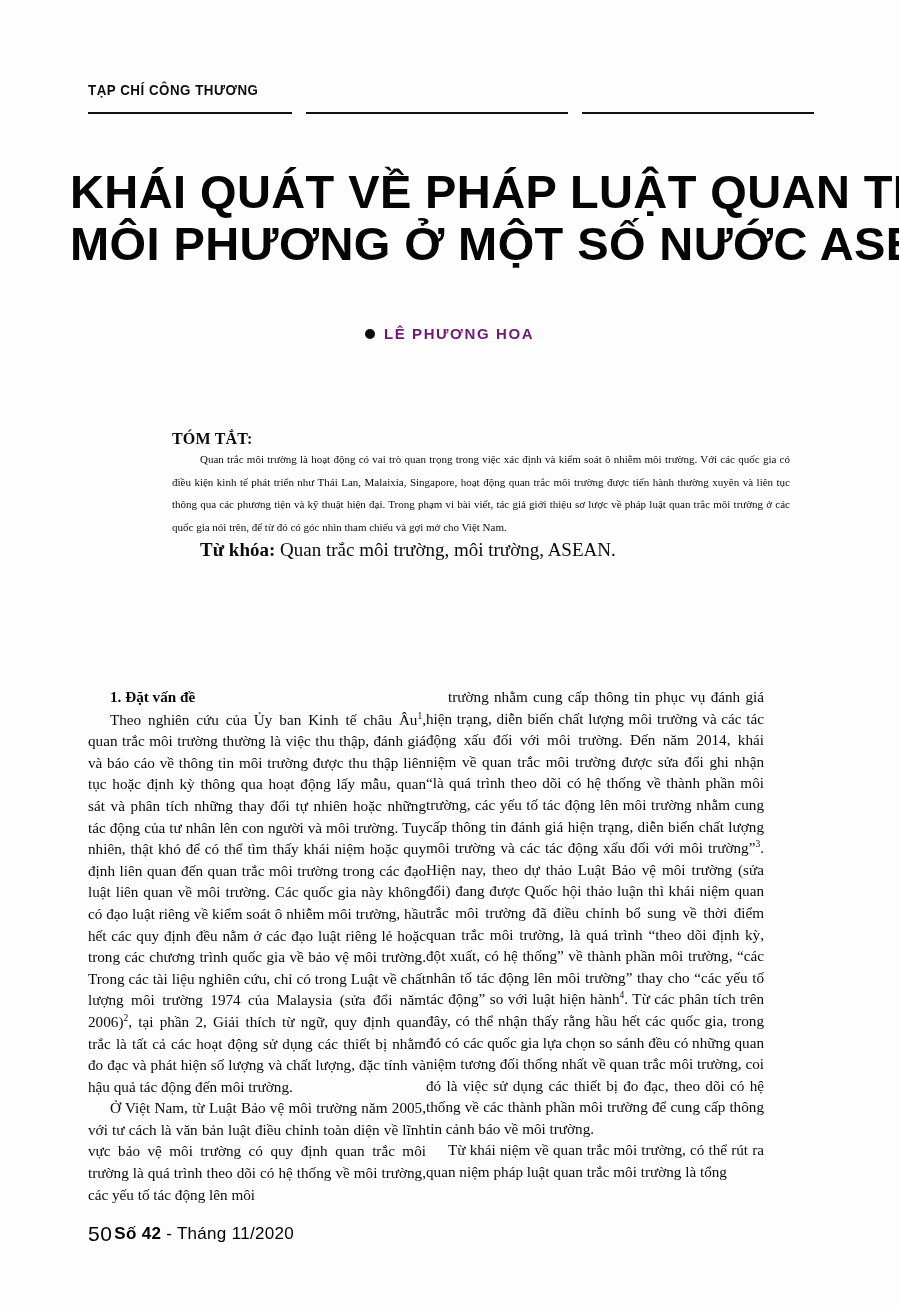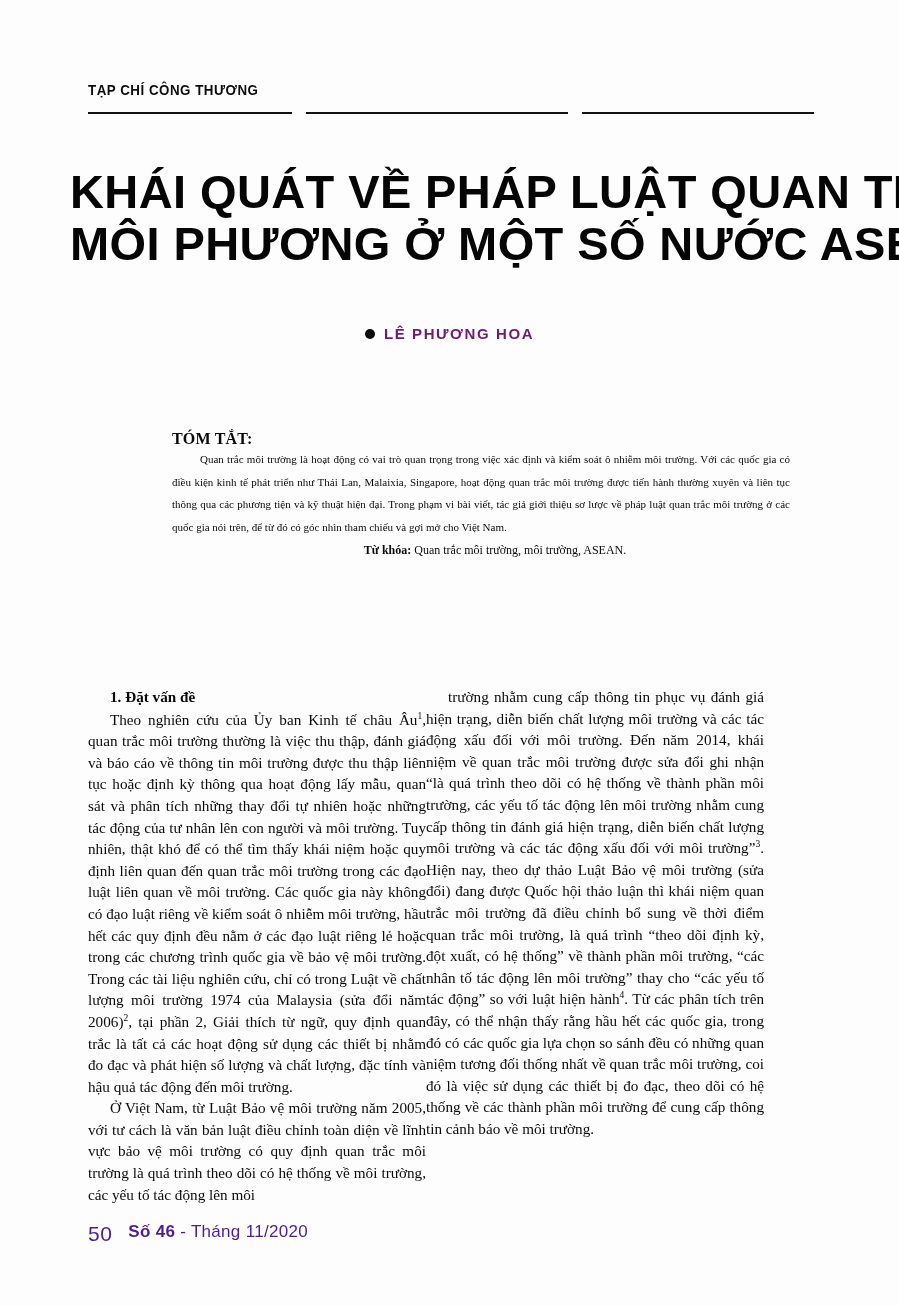--- a/index.html
+++ b/index.html
@@ -112,25 +112,25 @@
     letter-spacing: 0.2px;
   }
   .abstract-body {
     font-size: 11px;
     line-height: 22.6px;
     text-align: justify;
     text-indent: 28px;
     margin: 0;
   }
   .abstract-keywords {
-    font-size: 12px;
+    font-size: 19px;
     line-height: 22.6px;
-    text-align: center;
+    text-align: left;
     text-indent: 28px;
-    margin: 16px;
+    margin: 0;
     margin-top: 1px;
   }
   .kw-label { font-weight: bold; }
 
   
   .columns {
     position: absolute;
     left: 88px;
     top: 686px;
     width: 726px;
@@ -154,24 +154,24 @@
   }
   .para + .para { margin-top: 0; }
   sup { font-size: 9.5px; vertical-align: super; line-height: 0; }
 
   
   .footer {
     position: absolute;
     left: 88px;
     top: 1222px;
     display: flex;
-    align-items: flex-start;
-    gap: 16px;
-    font-family: "Liberation Sans", "DejaVu Sans", sans-serif;
-    color: #4c1d95;
+    align-items: center;
+    gap: 2px;
+    font-family: "Liberation Sans", "DejaVu Sans", sans-serif;
+    color: #000000;
   }
   .folio { font-size: 21px; font-weight: normal; letter-spacing: 0.5px; }
   .issue { font-size: 17px; font-weight: bold; letter-spacing: 0.3px; }
   .issue-rest { font-size: 17px; font-weight: normal; letter-spacing: 0.3px; }
 </style>
 </head>
 <body>
 
 <div class="page">
 
@@ -203,22 +203,23 @@
   <div class="columns">
 
     <div class="col">
       <div class="sec-heading">1. Đặt vấn đề</div>
       <p class="para"><span>Theo nghiên cứu của Ủy ban Kinh tế châu Âu</span><sup>1</sup><span>, quan trắc môi trường thường là việc thu thập, đánh giá và báo cáo về thông tin môi trường được thu thập liên tục hoặc định kỳ thông qua hoạt động lấy mẫu, quan sát và phân tích những thay đổi tự nhiên hoặc những tác động của tư nhân lên con người và môi trường. Tuy nhiên, thật khó để có thể tìm thấy khái niệm hoặc quy định liên quan đến quan trắc môi trường trong các đạo luật liên quan về môi trường. Các quốc gia này không có đạo luật riêng về kiểm soát ô nhiễm môi trường, hầu hết các quy định đều nằm ở các đạo luật riêng lẻ hoặc trong các chương trình quốc gia về bảo vệ môi trường. Trong các tài liệu nghiên cứu, chỉ có trong Luật về chất lượng môi trường 1974 của Malaysia (sửa đổi năm 2006)</span><sup>2</sup><span>, tại phần 2, Giải thích từ ngữ, quy định quan trắc là tất cả các hoạt động sử dụng các thiết bị nhằm đo đạc và phát hiện số lượng và chất lượng, đặc tính và hậu quả tác động đến môi trường.</span></p>
       <p class="para">Ở Việt Nam, từ Luật Bảo vệ môi trường năm 2005, với tư cách là văn bản luật điều chỉnh toàn diện về lĩnh vực bảo vệ môi trường có quy định quan trắc môi trường là quá trình theo dõi có hệ thống về môi trường, các yếu tố tác động lên môi</p>
     </div>
 
     <div class="col">
       <p class="para"><span>trường nhằm cung cấp thông tin phục vụ đánh giá hiện trạng, diễn biến chất lượng môi trường và các tác động xấu đối với môi trường. Đến năm 2014, khái niệm về quan trắc môi trường được sửa đổi ghi nhận “là quá trình theo dõi có hệ thống về thành phần môi trường, các yếu tố tác động lên môi trường nhằm cung cấp thông tin đánh giá hiện trạng, diễn biến chất lượng môi trường và các tác động xấu đối với môi trường”</span><sup>3</sup><span>. Hiện nay, theo dự thảo Luật Bảo vệ môi trường (sửa đổi) đang được Quốc hội thảo luận thì khái niệm quan trắc môi trường đã điều chỉnh bổ sung về thời điểm quan trắc môi trường, là quá trình “theo dõi định kỳ, đột xuất, có hệ thống” về thành phần môi trường, “các nhân tố tác động lên môi trường” thay cho “các yếu tố tác động” so với luật hiện hành</span><sup>4</sup><span>. Từ các phân tích trên đây, có thể nhận thấy rằng hầu hết các quốc gia, trong đó có các quốc gia lựa chọn so sánh đều có những quan niệm tương đối thống nhất về quan trắc môi trường, coi đó là việc sử dụng các thiết bị đo đạc, theo dõi có hệ thống về các thành phần môi trường để cung cấp thông tin cảnh báo về môi trường.</span></p>
+      <p class="para">Từ khái niệm về quan trắc môi trường, có thể rút ra quan niệm pháp luật quan trắc môi trường là tổng</p>
     </div>
 
   </div>
 
   <div class="footer">
     <span class="folio">50</span>
-    <span><span class="issue">Số 46</span><span class="issue-rest"> - Tháng 11/2020</span></span>
+    <span><span class="issue">Số 42</span><span class="issue-rest"> - Tháng 11/2020</span></span>
   </div>
 
 </div>
 
 </body></html>

